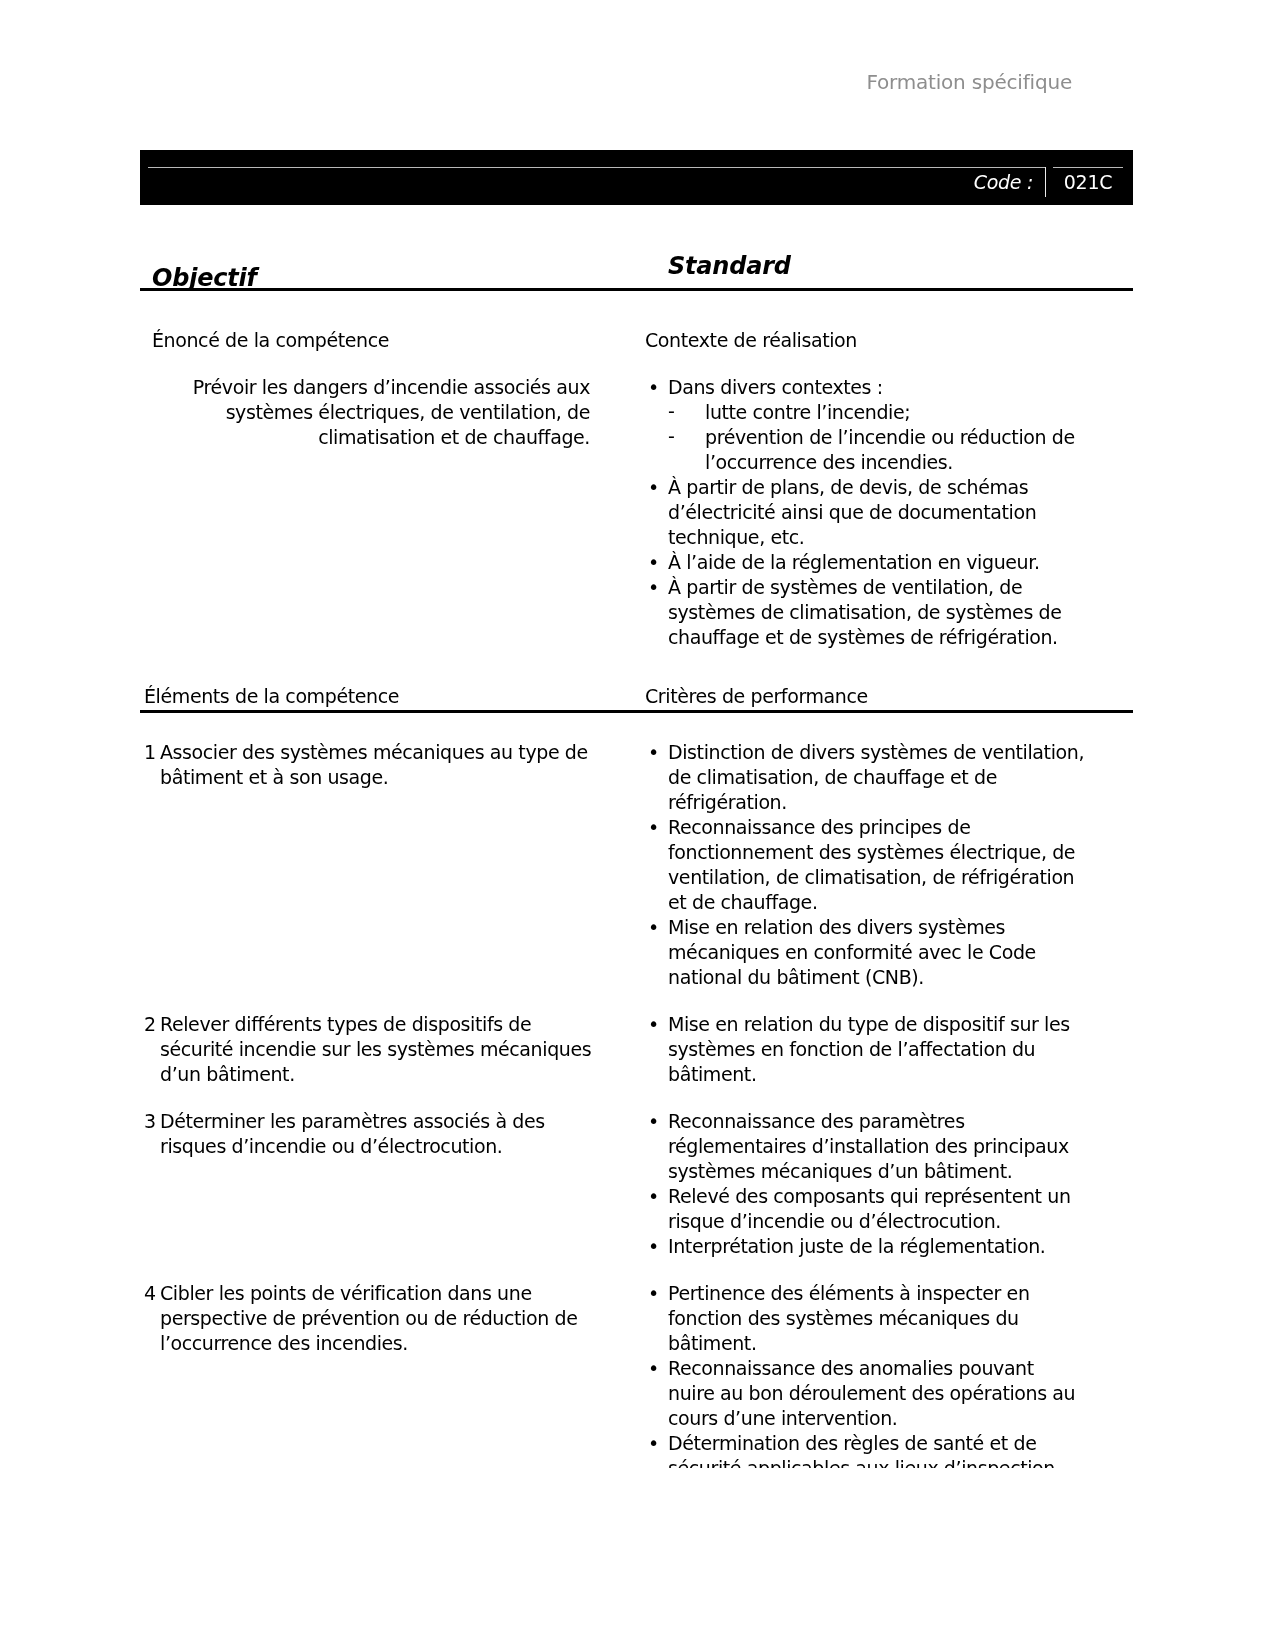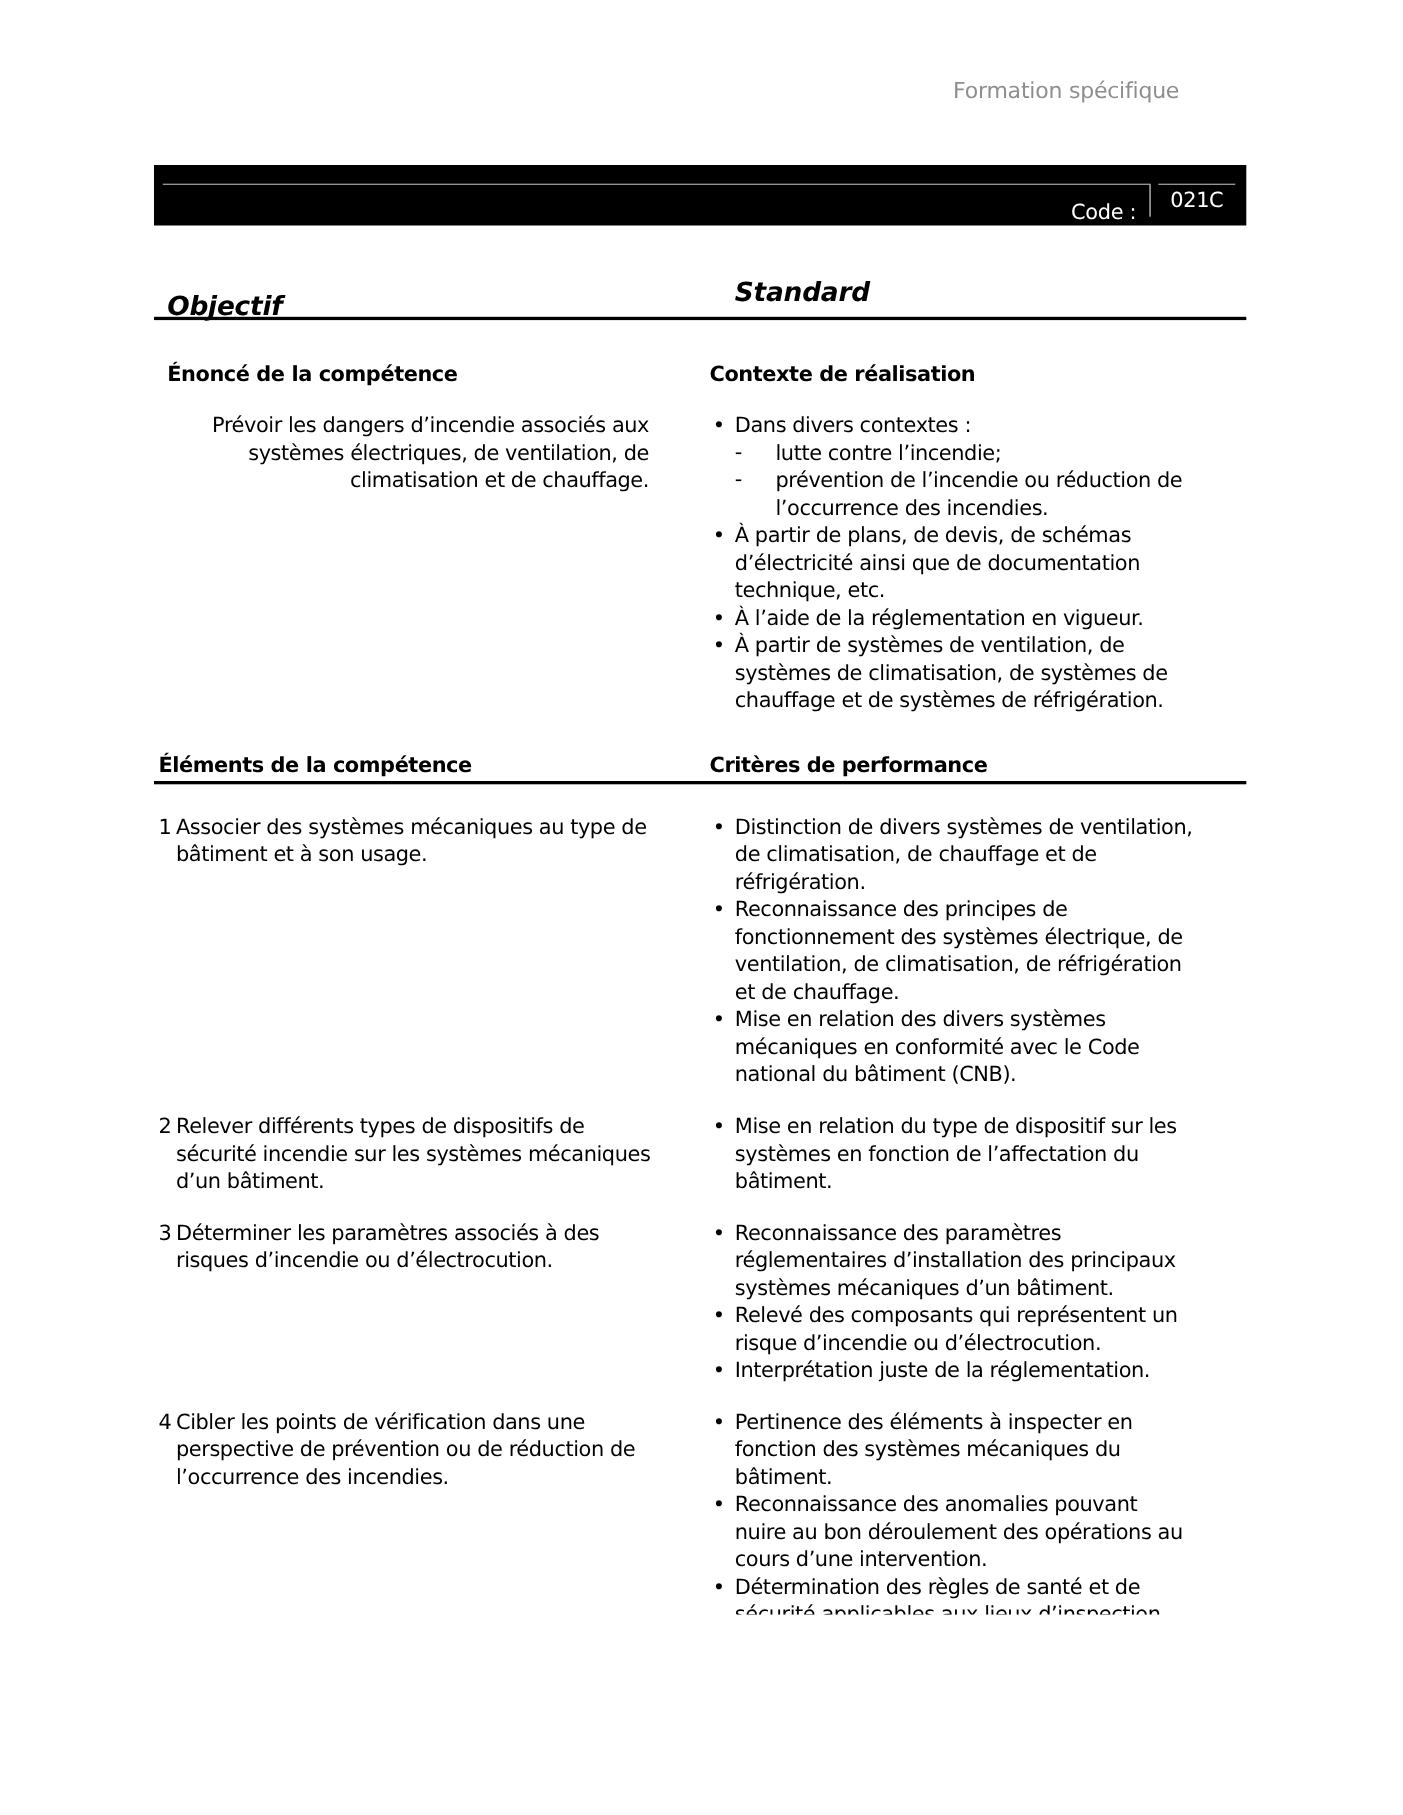--- a/index.html
+++ b/index.html
@@ -14,21 +14,21 @@
   .page-note {
     position: absolute; top: 70px; right: 203px;
     font-size: 20px; letter-spacing: -0.2px; color: #8e8e8e;
   }
 
   
   .banner { position: absolute; top: 150px; left: 140px; width: 993px; height: 55px; background: #000; }
   .banner-row { position: absolute; top: 17px; left: 8px; right: 10px; display: flex; align-items: flex-start; }
   .banner-main {
     flex: 1; border-top: 1px solid #b9b9b9;
-    display: flex; justify-content: flex-end; padding: 14px 12px 0 0;
+    display: flex; justify-content: flex-end; padding: 3px 12px 0 0; font-style: italic;
   }
   .banner-label, .banner-code { color: #ffffff; font-size: 19px; letter-spacing: -0.3px; }
   .banner-vsep { width: 1px; height: 30px; background: #ececec; }
   .banner-codebox {
     width: 70px; margin-left: 7px; border-top: 1px solid #b9b9b9;
     text-align: center; padding-top: 3px;
   }
 
   
   .titles { position: absolute; top: 252px; left: 140px; width: 993px; height: 34px; }
@@ -36,21 +36,21 @@
   .title-standard { position: absolute; left: 528px; top: 0; }
   .doc-title { font-size: 24px; font-weight: bold; font-style: italic; letter-spacing: -0.2px; }
   .rule { position: absolute; left: 140px; width: 993px; height: 3px; background: #000; }
   .rule1 { top: 288px; }
   .rule2 { top: 710px; }
 
   
   .sec-a { position: absolute; top: 328px; left: 140px; width: 993px; }
   .sec-a-left { position: absolute; left: 12px; top: 0; width: 438px; }
   .sec-a-right { position: absolute; left: 505px; top: 0; width: 440px; }
-  .sec-title { font-size: 19px; font-weight: bold; letter-spacing: -0.4px; line-height: 25px; margin: 0 0 22px 0; }
+  .sec-title { font-size: 19px; font-weight: normal; letter-spacing: -0.4px; line-height: 25px; margin: 0 0 22px 0; }
   .sec-a p { margin: 0; text-align: right; }
 
   
   ul.blist { list-style: none; margin: 0; padding: 0; }
   ul.blist > li { position: relative; padding-left: 23px; }
   ul.blist > li::before { content: "\2022"; position: absolute; left: 3px; top: 0; }
   ul.dlist { list-style: none; margin: 0; padding: 0; }
   ul.dlist > li { position: relative; padding-left: 37px; }
   ul.dlist > li::before { content: "-"; position: absolute; left: 0; top: -1px; }
 

